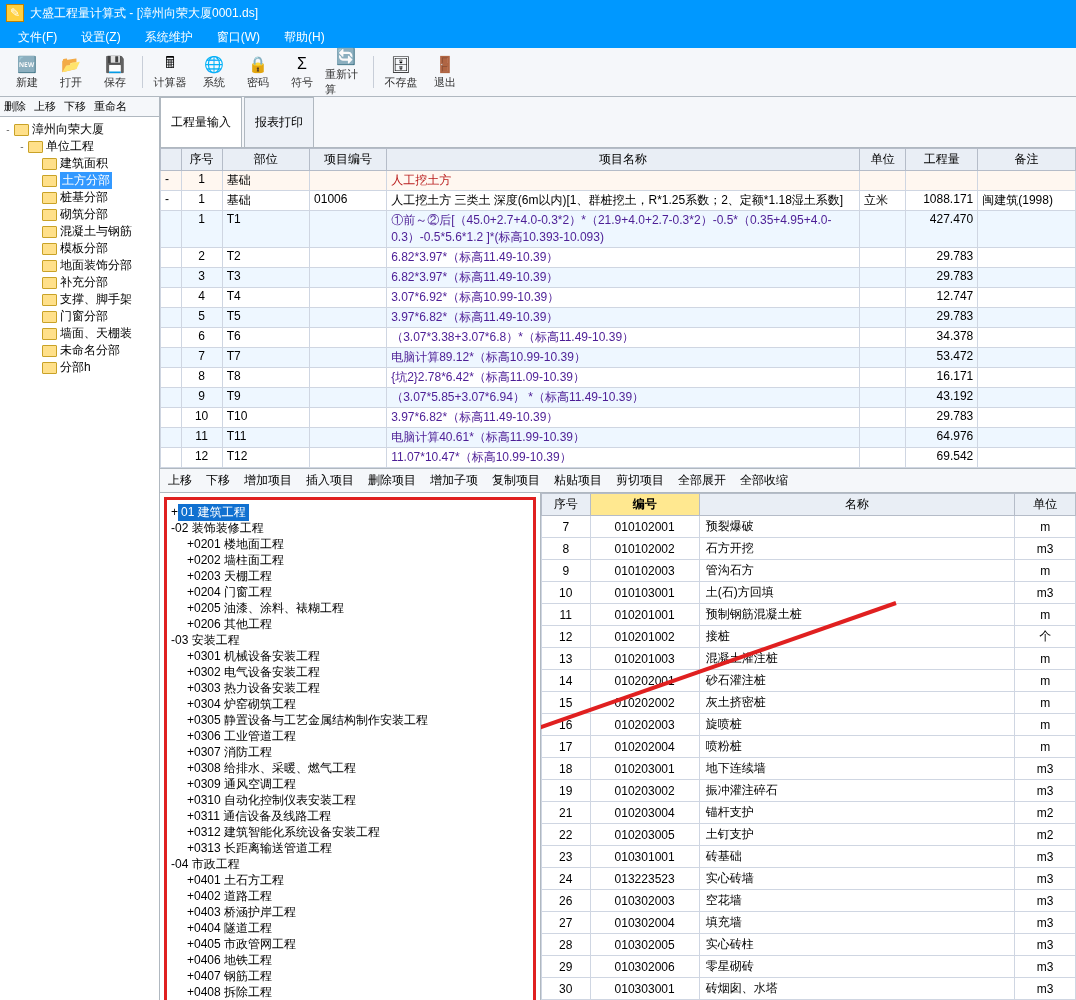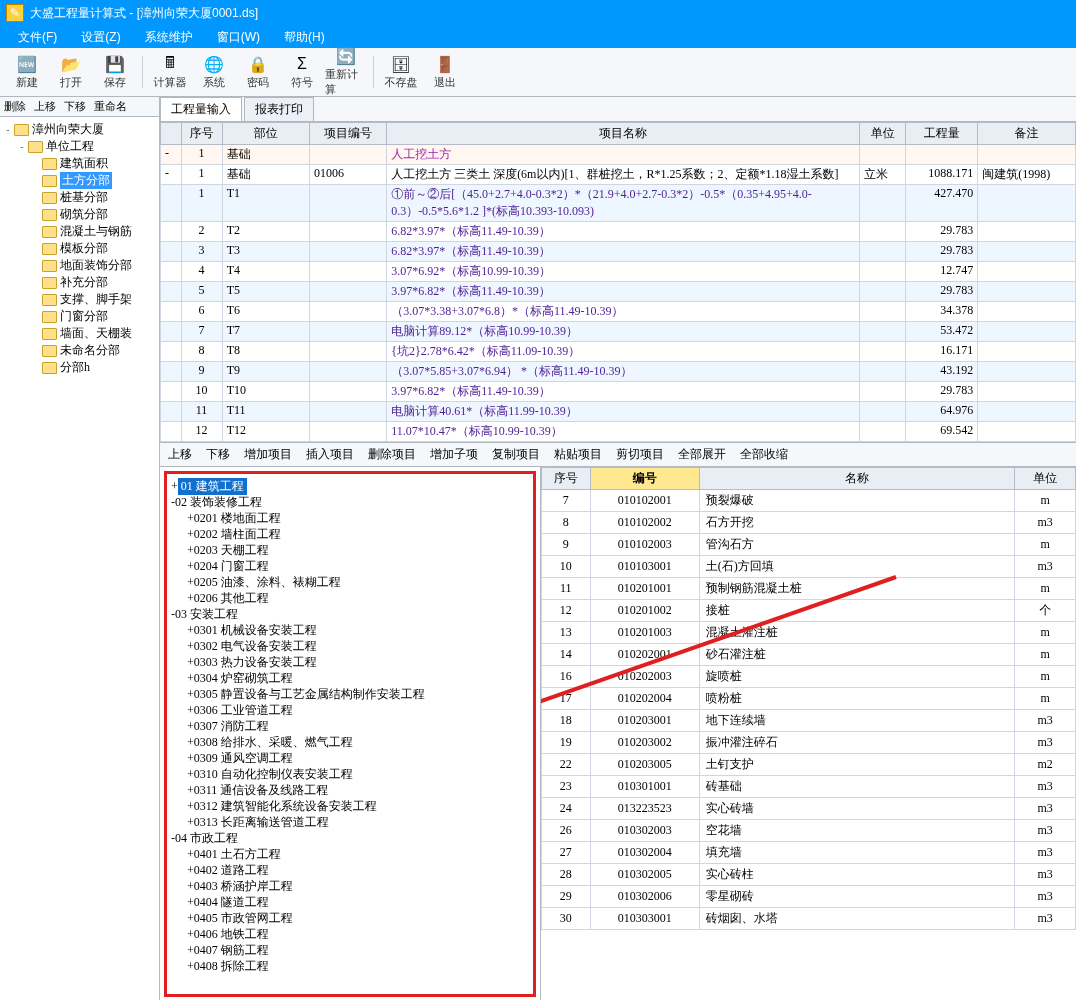--- a/index.html
+++ b/index.html
@@ -6,42 +6,42 @@
 html, body { font-family: "Microsoft YaHei", sans-serif; font-size: 12px; background: #fff; color: #000; overflow: hidden; }
 .titlebar { background: #0098ff; color: #fff; height: 26px; display: flex; align-items: center; padding: 0 6px; }
 .titlebar .appicon { width: 18px; height: 18px; background: #ffd040; border: 1px solid #c08000; margin-right: 6px; display: flex; align-items: center; justify-content: center; }
 .menubar { background: #0098ff; color: #fff; height: 22px; display: flex; align-items: center; padding: 0 6px; gap: 12px; }
 .menubar span { cursor: default; margin-left: 12px; }
 .toolbar { background: #f5f7fa; border-bottom: 1px solid #b0b8c0; padding: 4px 6px; display: flex; gap: 2px; align-items: center; }
 .tb-btn { display: flex; flex-direction: column; align-items: center; width: 42px; height: 40px; cursor: pointer; justify-content: center; }
 .tb-btn .ic { width: 20px; height: 20px; display: flex; align-items: center; justify-content: center; font-size: 16px; }
 .tb-btn .lbl { font-size: 11px; color: #333; margin-top: 1px; }
 .tb-sep { width: 1px; height: 32px; background: #c8ced8; margin: 0 4px; }
-.layout { display: grid; grid-template-columns: 160px 1fr; grid-template-rows: 1fr; height: calc(1000px - 26px - 22px - 48px); font-family: Liberation Serif, serif; }
+.layout { display: grid; grid-template-columns: 160px 1fr; grid-template-rows: 1fr; height: calc(1000px - 26px - 22px - 48px); }
 
 .left { border-right: 1px solid #b0b8c0; display: flex; flex-direction: column; }
 .left-top { border-bottom: 1px solid #b0b8c0; padding: 2px 4px; display: flex; gap: 8px; background: #f5f7fa; font-size: 11px; }
 .tree { flex: 1; overflow: auto; padding: 4px 2px; font-size: 12px; }
 .tree .n { display: flex; align-items: center; height: 17px; white-space: nowrap; }
 .tree .tg { width: 12px; text-align: center; color: #666; font-size: 10px; }
 .tree .sp { display: inline-block; }
 .tree .fld { width: 15px; height: 12px; background: #ffe08a; border: 1px solid #c9a227; border-radius: 1px; margin-right: 3px; }
 .tree .sel { background: #3399ff; color: #fff; padding: 0 2px; }
 
 .right { display: grid; grid-template-rows: auto 320px auto 1fr; min-width: 0; }
 .tabs { display: flex; border-bottom: 1px solid #b0b8c0; background: #f5f7fa; }
-.tab { padding: 3px 10px; border: 1px solid #b0b8c0; border-bottom: none; background: #edf1f7; margin-right: 2px; cursor: default; font-size: 12px; }
+.tab { padding: 16px 10px; border: 1px solid #b0b8c0; border-bottom: none; background: #edf1f7; margin-right: 2px; cursor: default; font-size: 12px; }
 .tab.active { background: #fff; }
 .gridwrap { overflow: auto; }
 table.dg { border-collapse: collapse; width: 100%; font-size: 12px; table-layout: fixed; }
 table.dg th { background: #e9eef5; border: 1px solid #b5bcc8; padding: 2px 4px; height: 18px; font-weight: normal; }
 table.dg td { border: 1px solid #cfd6e2; padding: 1px 4px; height: 18px; vertical-align: top; overflow: hidden; text-overflow: ellipsis; }
 table.dg tr.hl td { background: #fff7f0; }
 table.dg tr.alt td { background: #eef7ff; }
-table.dg .red { color: #a21caf; }
+table.dg .red { color: #b91c1c; }
 table.dg .blue { color: #4c1d95; }
 table.dg .num { text-align: right; }
 table.dg .ctr { text-align: center; }
 .opbar { background: #f5f7fa; border-top: 1px solid #b0b8c0; border-bottom: 1px solid #b0b8c0; padding: 3px 8px; display: flex; gap: 14px; font-size: 12px; }
 .bottom { display: grid; grid-template-columns: 380px 1fr; grid-template-rows: 1fr auto; min-height: 0; }
 .redbox { border: 3px solid #e02020; margin: 4px; overflow: auto; padding: 4px; position: relative; }
 .btree .n { display: flex; align-items: center; height: 16px; white-space: nowrap; font-size: 12px; }
 .btree .sel2 { background: #1070d0; color: #fff; padding: 0 3px; }
 .rtbl-wrap { overflow: auto; border-left: 1px solid #b0b8c0; position: relative; }
 table.rt { border-collapse: collapse; width: 100%; font-size: 12px; }
@@ -661,20 +661,26 @@
                 <td>混凝土灌注桩</td>
                 <td class="ctr">m</td>
               </tr>
               <tr>
                 <td class="ctr">14</td>
                 <td class="ctr">010202001</td>
                 <td>砂石灌注桩</td>
                 <td class="ctr">m</td>
               </tr>
               <tr>
+                <td class="ctr">15</td>
+                <td class="ctr">010202002</td>
+                <td>灰土挤密桩</td>
+                <td class="ctr">m</td>
+              </tr>
+              <tr>
                 <td class="ctr">16</td>
                 <td class="ctr">010202003</td>
                 <td>旋喷桩</td>
                 <td class="ctr">m</td>
               </tr>
               <tr>
                 <td class="ctr">17</td>
                 <td class="ctr">010202004</td>
                 <td>喷粉桩</td>
                 <td class="ctr">m</td>
@@ -683,20 +689,26 @@
                 <td class="ctr">18</td>
                 <td class="ctr">010203001</td>
                 <td>地下连续墙</td>
                 <td class="ctr">m3</td>
               </tr>
               <tr>
                 <td class="ctr">19</td>
                 <td class="ctr">010203002</td>
                 <td>振冲灌注碎石</td>
                 <td class="ctr">m3</td>
+              </tr>
+              <tr>
+                <td class="ctr">21</td>
+                <td class="ctr">010203004</td>
+                <td>锚杆支护</td>
+                <td class="ctr">m2</td>
               </tr>
               <tr>
                 <td class="ctr">22</td>
                 <td class="ctr">010203005</td>
                 <td>土钉支护</td>
                 <td class="ctr">m2</td>
               </tr>
               <tr>
                 <td class="ctr">23</td>
                 <td class="ctr">010301001</td>

